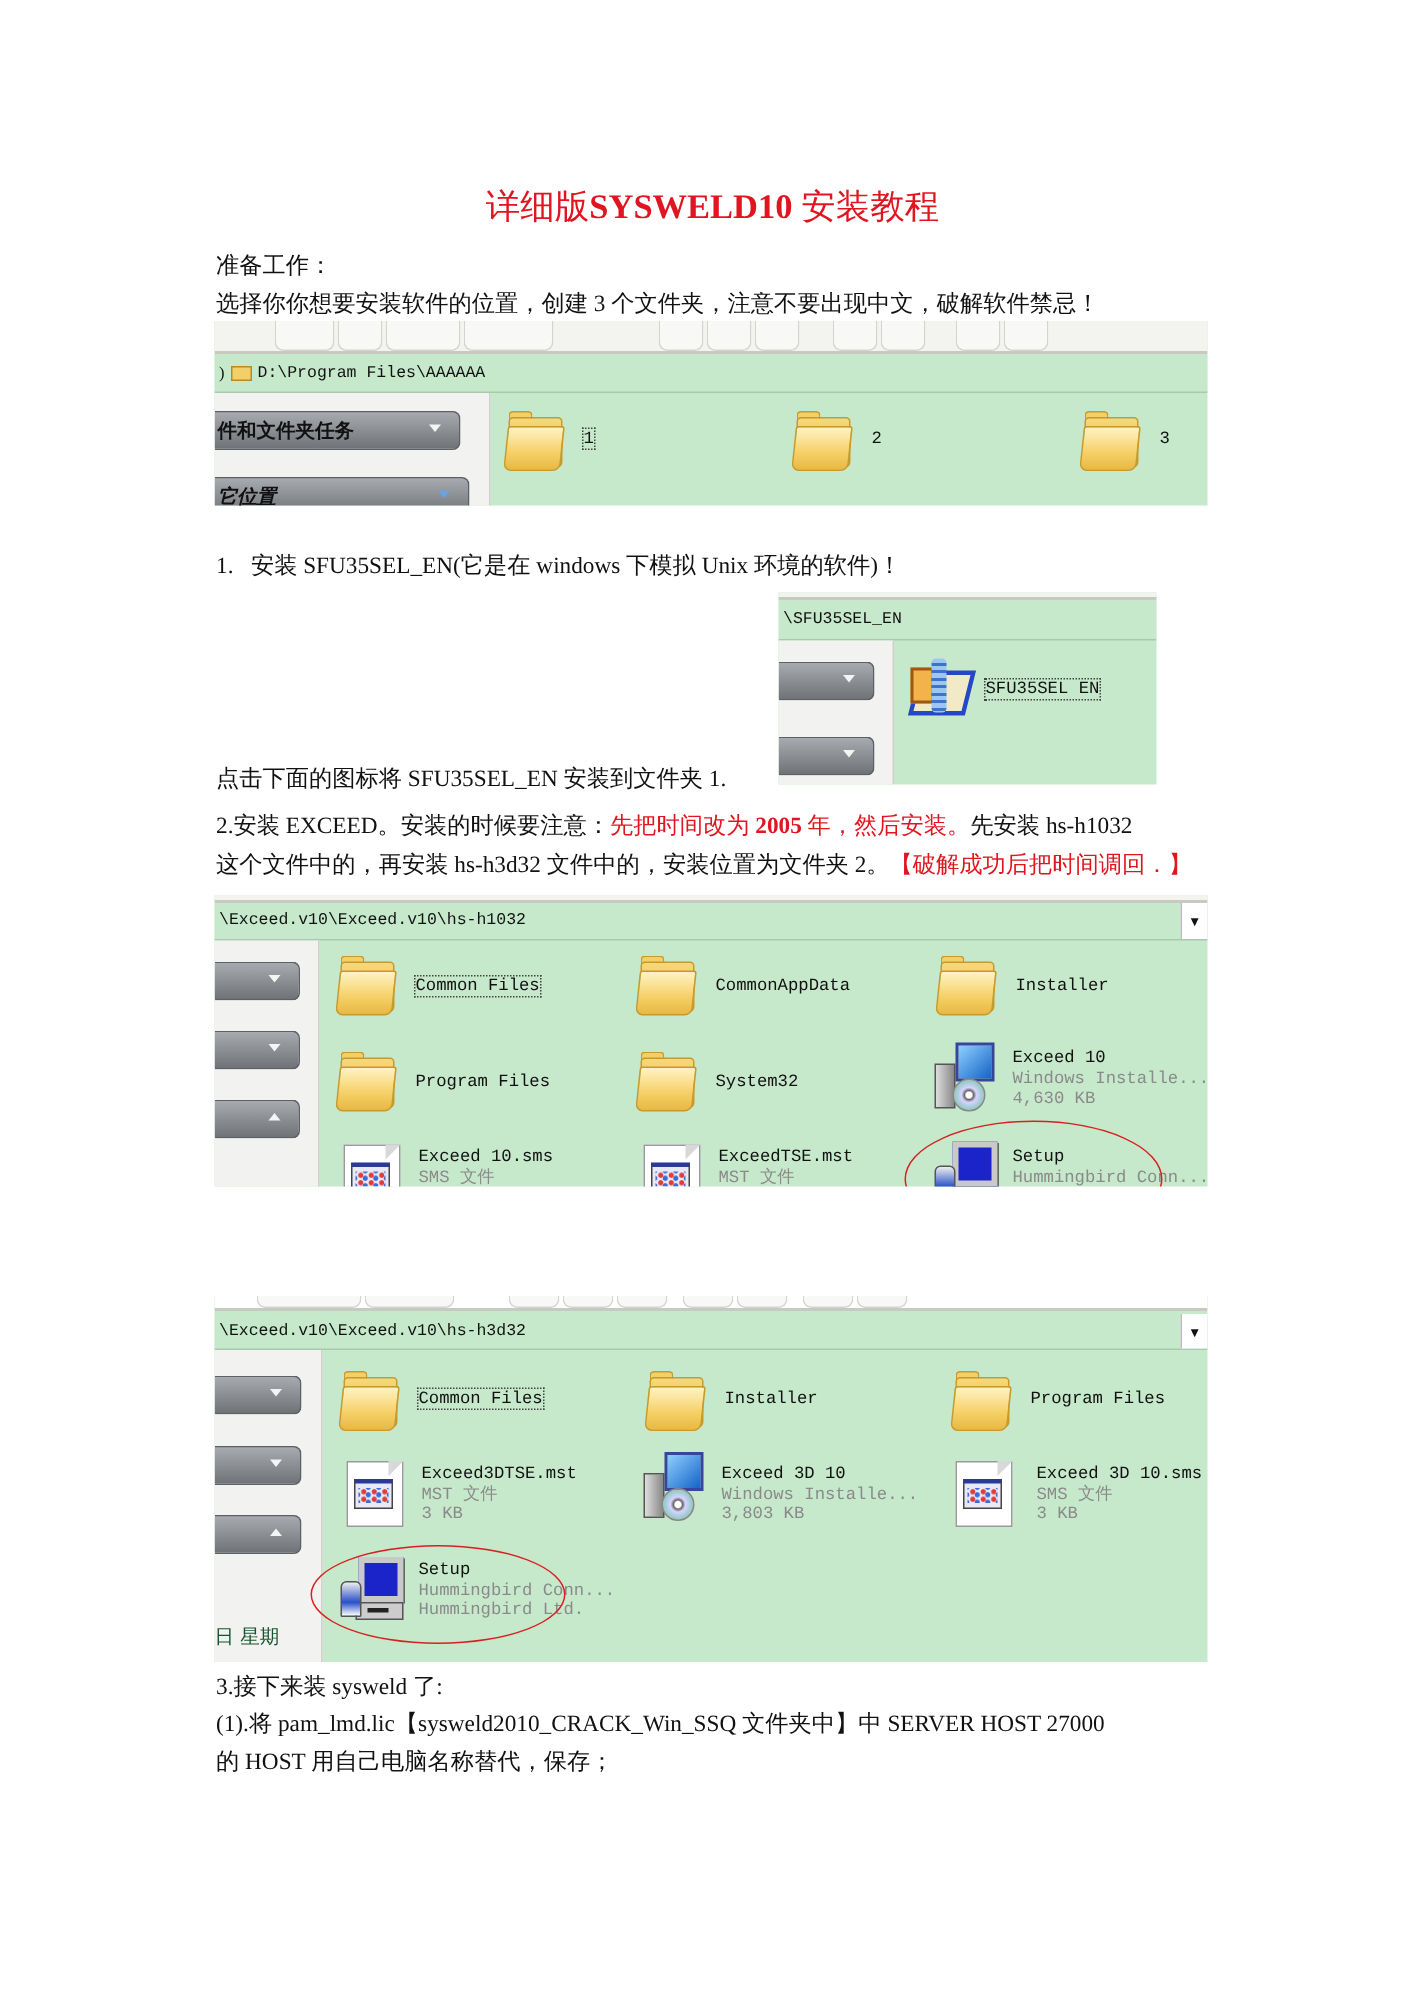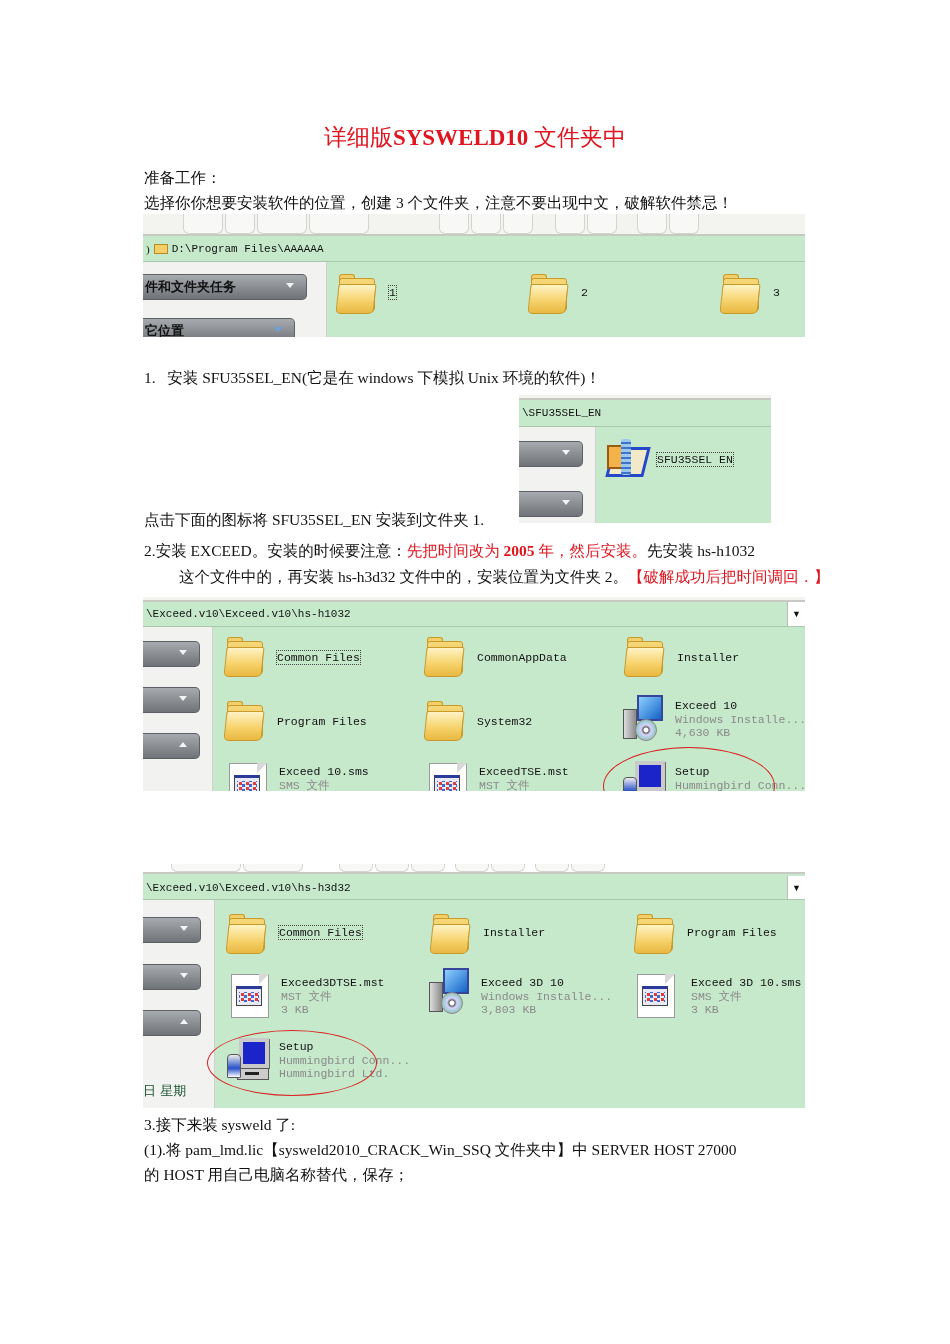--- a/index.html
+++ b/index.html
@@ -53,21 +53,21 @@
   .setup .hand { position: absolute; left: 2px; top: 18px; width: 14px; height: 24px; background: linear-gradient(#eee, #2850c8 60%, #fff); border: 1px solid #555; border-radius: 4px 4px 1px 1px; }
   .zip .card { position: absolute; left: 6px; top: 10px; width: 38px; height: 30px; background: #f1e9c8; border: 3px solid #2448c8; transform: skewX(-14deg); }
   .zip .cab { position: absolute; left: 4px; top: 8px; width: 16px; height: 24px; background: #f4b24a; border: 2px solid #9a5a12; }
   .zip .clamp { position: absolute; left: 18px; top: 2px; width: 10px; height: 36px; background: repeating-linear-gradient(#9ec7ee 0 3px, #3b74c8 3px 5px); border-radius: 3px; }
   .ellipse { position: absolute; border: 1.2px solid #d82020; border-radius: 50%; }
 </style>
 </head>
 <body>
 
 <div class="abs title">
-  <span>详细版</span><b>SYSWELD10</b><span> 文件夹中</span>
+  <span>详细版</span><b>SYSWELD10</b><span> 安装教程</span>
 </div>
 
 <div class="abs para" style="top:165px;">准备工作：</div>
 <div class="abs para" style="top:190px;">选择你你想要安装软件的位置，创建 3 个文件夹，注意不要出现中文，破解软件禁忌！</div>
 
 <div class="shot" style="left:143px; top:214px; width:662px; height:123px;">
   <div class="toolbar-strip" style="height:22px;">
     <div class="tb-btn" style="left:40px;width:40px;"></div>
     <div class="tb-btn" style="left:82px;width:30px;"></div>
     <div class="tb-btn" style="left:114px;width:50px;"></div>
@@ -83,21 +83,21 @@
   <div class="addr" style="top:22px;height:26px;">
     <span style="margin-right:4px;">)</span>
     <span style="display:inline-block;width:14px;height:10px;background:#f3cf6a;border:1px solid #b88a20;margin-right:4px;"></span>
     <span class="mono">D:\Program Files\AAAAAA</span>
   </div>
   <div class="sidepane" style="top:48px;width:184px;height:75px;">
     <div class="side-btn" style="top:12px;width:164px;">
         <span>件和文件夹任务</span>
         <span class="chev"></span>
       </div>
-    <div class="side-btn" style="top:56px;width:152px;">
+    <div class="side-btn" style="top:56px;width:170px;font-style:italic;">
         <span>它位置</span>
         <span class="chev blue"></span>
       </div>
   </div>
   <div class="item" style="left:192px;top:58px;">
     <div class="icon folder">
         <div class="tab"></div>
         <div class="back"></div>
         <div class="front"></div>
       </div>
@@ -146,21 +146,21 @@
       </div>
     <div class="lbl" style="margin-top:16px;"><span class="dotted">SFU35SEL EN</span></div>
   </div>
 </div>
 
 <div class="abs para" style="top:507px;">点击下面的图标将 SFU35SEL_EN 安装到文件夹 1.</div>
 
 <div class="abs para" style="top:538px;">
   <span>2.安装 EXCEED。安装的时候要注意：</span><span class="red">先把时间改为 </span><b class="red">2005</b><span class="red"> 年，然后安装。</span><span>先安装 hs-h1032</span>
 </div>
-<div class="abs para" style="top:564px;margin-left:35px;">
+<div class="abs para" style="top:564px;">
   <span>这个文件中的，再安装 hs-h3d32 文件中的，安装位置为文件夹 2。</span><span class="red">【破解成功后把时间调回．】</span>
 </div>
 
 <div class="shot" style="left:143px; top:597px; width:662px; height:194px;">
   <div class="toolbar-strip" style="height:5px;"></div>
   <div class="addr" style="top:5px;height:25px;">
     <span class="mono">\Exceed.v10\Exceed.v10\hs-h1032</span>
     <span class="dd">▼</span>
   </div>
   <div class="sidepane" style="top:30px;width:70px;height:202px;">

